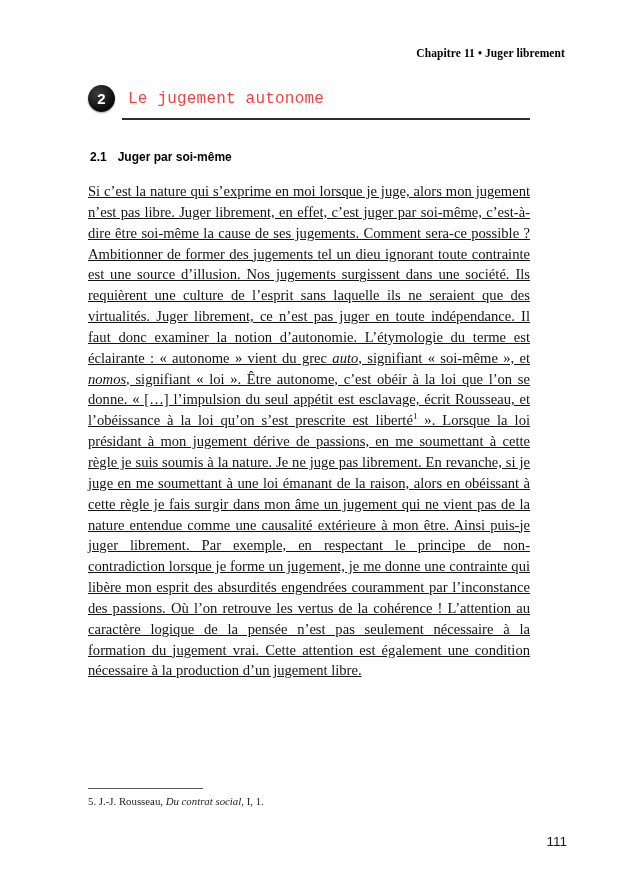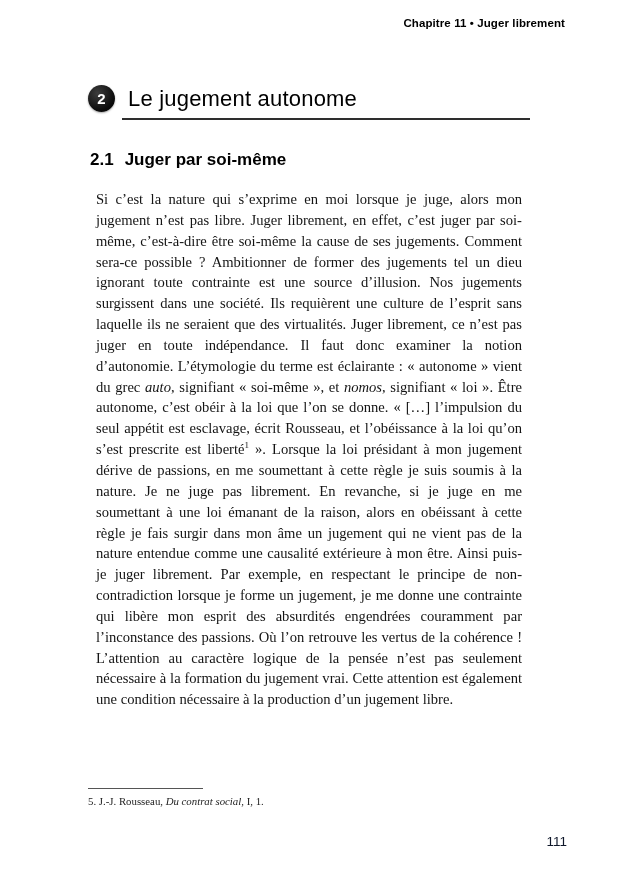--- a/index.html
+++ b/index.html
@@ -11,23 +11,23 @@
     position: relative;
     width: 619px;
     height: 872px;
     background: #ffffff;
     overflow: hidden;
     font-family: "Liberation Serif", serif;
     color: #141414;
   }
   .running-head {
     position: absolute;
-    top: 17px;
+    top: 47px;
     right: 54px;
-    font-family: Liberation Sans, sans-serif;
+    font-family: Liberation Serif, serif;
     font-weight: bold;
     font-size: 11.5px;
     letter-spacing: 0.1px;
     color: #000000;
   }
   .section-block {
     position: absolute;
     left: 88px;
     top: 85px;
     width: 442px;
@@ -46,57 +46,58 @@
     font-family: "Liberation Sans", sans-serif;
     font-weight: bold;
     font-size: 15px;
     display: flex;
     align-items: center;
     justify-content: center;
     flex: 0 0 auto;
     box-shadow: 0 1px 2px rgba(0,0,0,0.35);
   }
   .section-title {
-    font-family: Liberation Sans, sans-serif;
-    font-size: 22px;
-    color: #000000;
+    font-family: Liberation Mono, monospace;
+    font-size: 16px;
+    color: #ef4444;
     letter-spacing: 0.2px;
     white-space: nowrap;
   }
   .section-rule {
     margin-top: 6px;
     margin-left: 34px;
     border: none;
     border-top: 2px solid #2e2e2e;
     height: 0;
   }
   .subsection {
     position: absolute;
     left: 90px;
     top: 150px;
     font-family: "Liberation Sans", sans-serif;
     font-weight: bold;
-    font-size: 17px;
+    font-size: 12px;
     color: #000000;
   }
   .subsection-number {
     margin-right: 11px;
   }
   .body-text {
     position: absolute;
     left: 88px;
     top: 181px;
     width: 442px;
     font-size: 14.6px;
     line-height: 20.85px;
     text-align: justify;
     hyphens: auto;
   }
   .para {
-    margin: 8px;
+    margin: 0;
+    text-decoration: underline;
   }
   .para.indent {
     text-indent: 17px;
   }
   .italic {
     font-style: italic;
     text-align: center;
   }
   sup {
     font-size: 9px;

